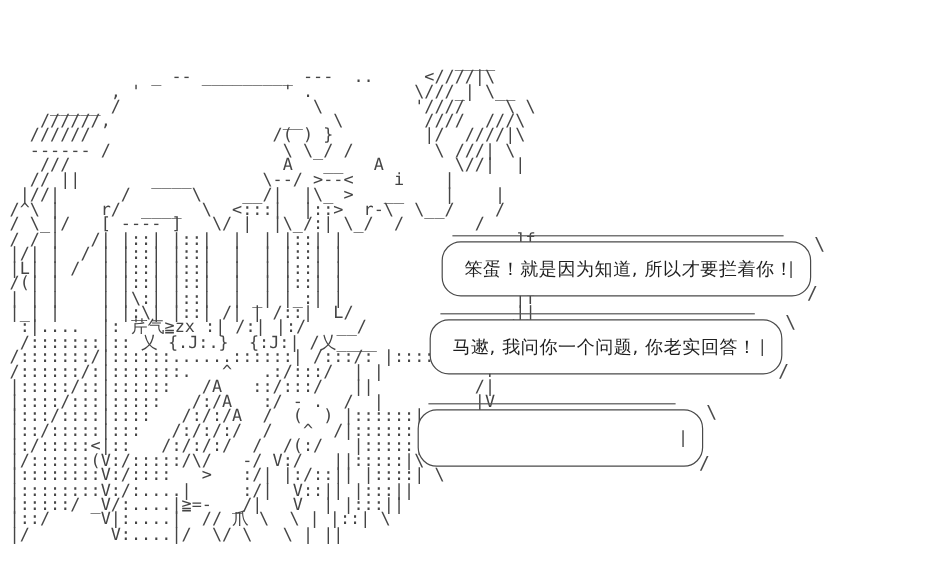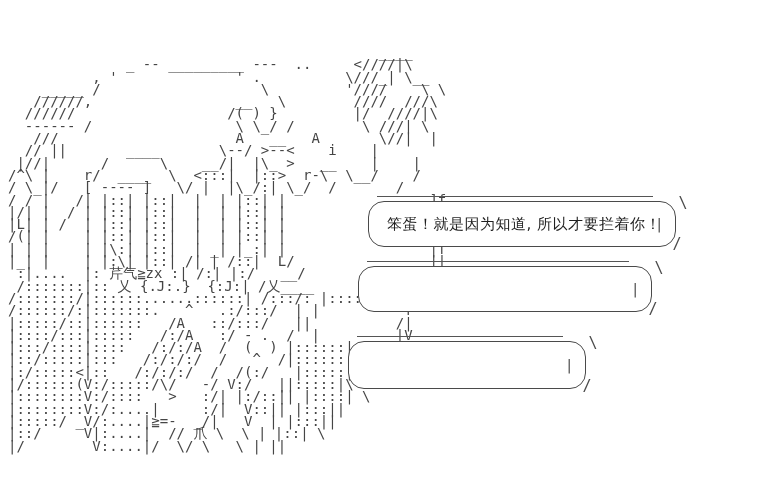--- a/index.html
+++ b/index.html
@@ -82,20 +82,21 @@
 
   <div class="bubble" id="bubble-1">
     <span class="corner-tr">\</span>
     <span class="bubble-text">笨蛋！就是因为知道, 所以才要拦着你！</span>
     <span class="inner-bar">|</span>
     <span class="corner-br">/</span>
   </div>
 
   <div class="bubble" id="bubble-2">
     <span class="corner-tr">\</span>
+    <span class="bubble-text">马遬, 我问你一个问题, 你老实回答！</span>
     <span class="inner-bar">|</span>
     <span class="corner-br">/</span>
   </div>
 
   <div class="bubble" id="bubble-3">
     <span class="corner-tr">\</span>
     <span class="inner-bar">|</span>
     <span class="corner-br">/</span>
   </div>
 

